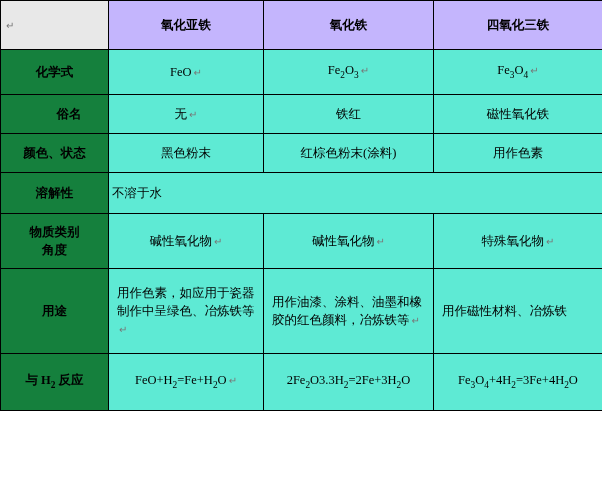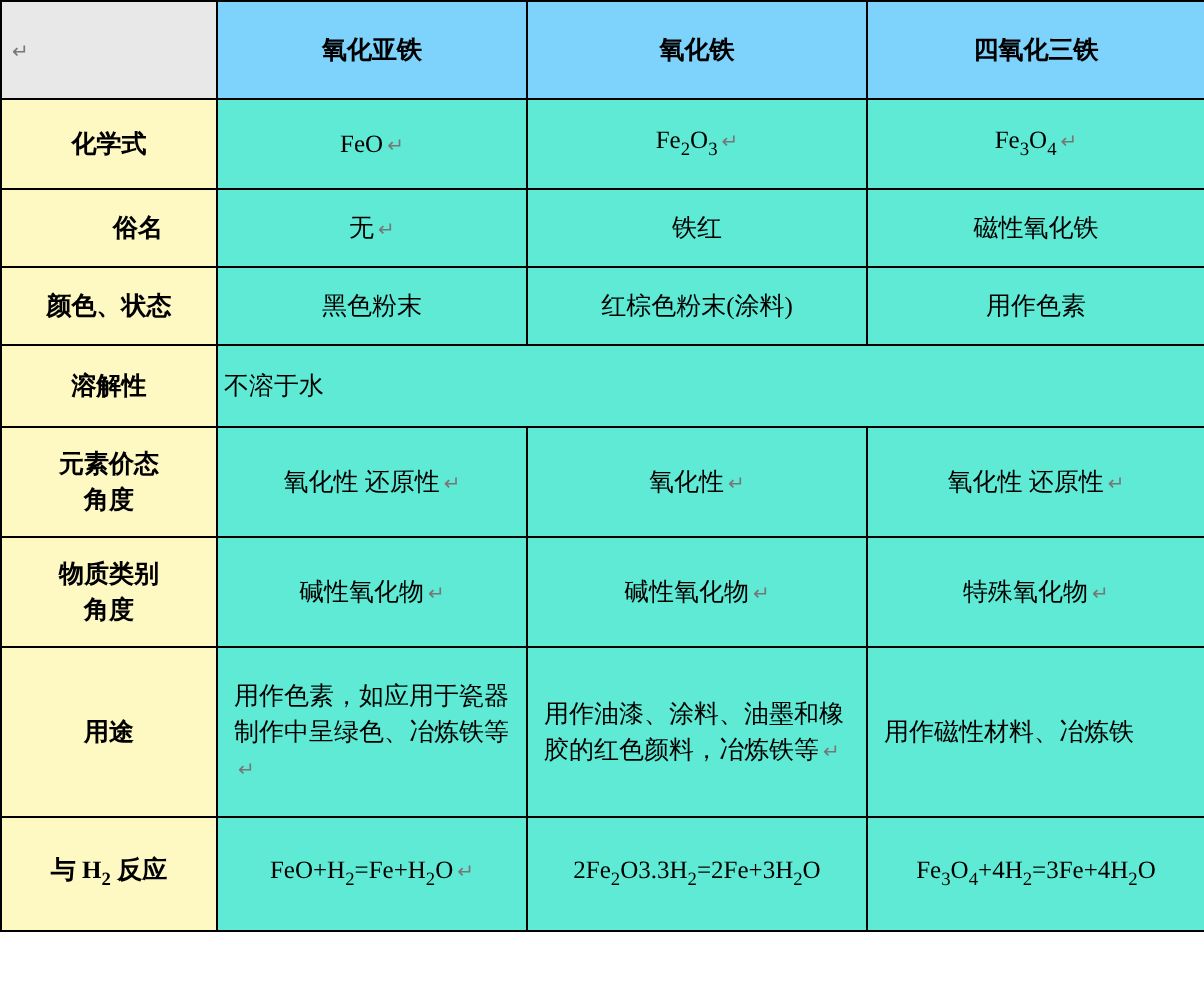--- a/index.html
+++ b/index.html
@@ -20,27 +20,27 @@
   }
   table.compare td {
     border: 1px solid #000000;
     vertical-align: middle;
     padding: 4px 3px;
     font-size: 12.5px;
     line-height: 1.45;
     color: #000000;
   }
   td.rowhead {
-    background: #fef9c3;
+    background: #15803d;
     text-align: center;
     font-weight: bold;
     width: 108px;
   }
   td.colhead {
-    background: #7dd3fc;
+    background: #c4b5fd;
     text-align: center;
     font-weight: bold;
   }
   td.corner {
     background: #e8e8e8;
   }
   td.cell {
     background: #5eead4;
     text-align: center;
   }
@@ -96,26 +96,20 @@
         <td class="rowhead" style="height: 30px;">颜色、状态</td>
         <td class="cell">黑色粉末</td>
         <td class="cell">红棕色粉末(涂料)</td>
         <td class="cell">用作色素</td>
       </tr>
       <tr>
         <td class="rowhead" style="height: 32px; margin-top: 39px;">溶解性</td>
         <td class="cell span" colspan="3">不溶于水</td>
       </tr>
       <tr>
-        <td class="rowhead" style="height: 46px;">元素价态<br>角度</td>
-        <td class="cell">氧化性  还原性<span class="pilcrow">↵</span></td>
-        <td class="cell">氧化性<span class="pilcrow">↵</span></td>
-        <td class="cell">氧化性  还原性<span class="pilcrow">↵</span></td>
-      </tr>
-      <tr>
         <td class="rowhead" style="height: 46px;">物质类别<br>角度</td>
         <td class="cell">碱性氧化物<span class="pilcrow">↵</span></td>
         <td class="cell">碱性氧化物<span class="pilcrow">↵</span></td>
         <td class="cell">特殊氧化物<span class="pilcrow">↵</span></td>
       </tr>
       <tr>
         <td class="rowhead" style="height: 76px;">用途</td>
         <td class="cell left">用作色素，如应用于瓷器制作中呈绿色、冶炼铁等<span class="pilcrow">↵</span></td>
         <td class="cell left">用作油漆、涂料、油墨和橡胶的红色颜料，冶炼铁等<span class="pilcrow">↵</span></td>
         <td class="cell left">用作磁性材料、冶炼铁</td>

